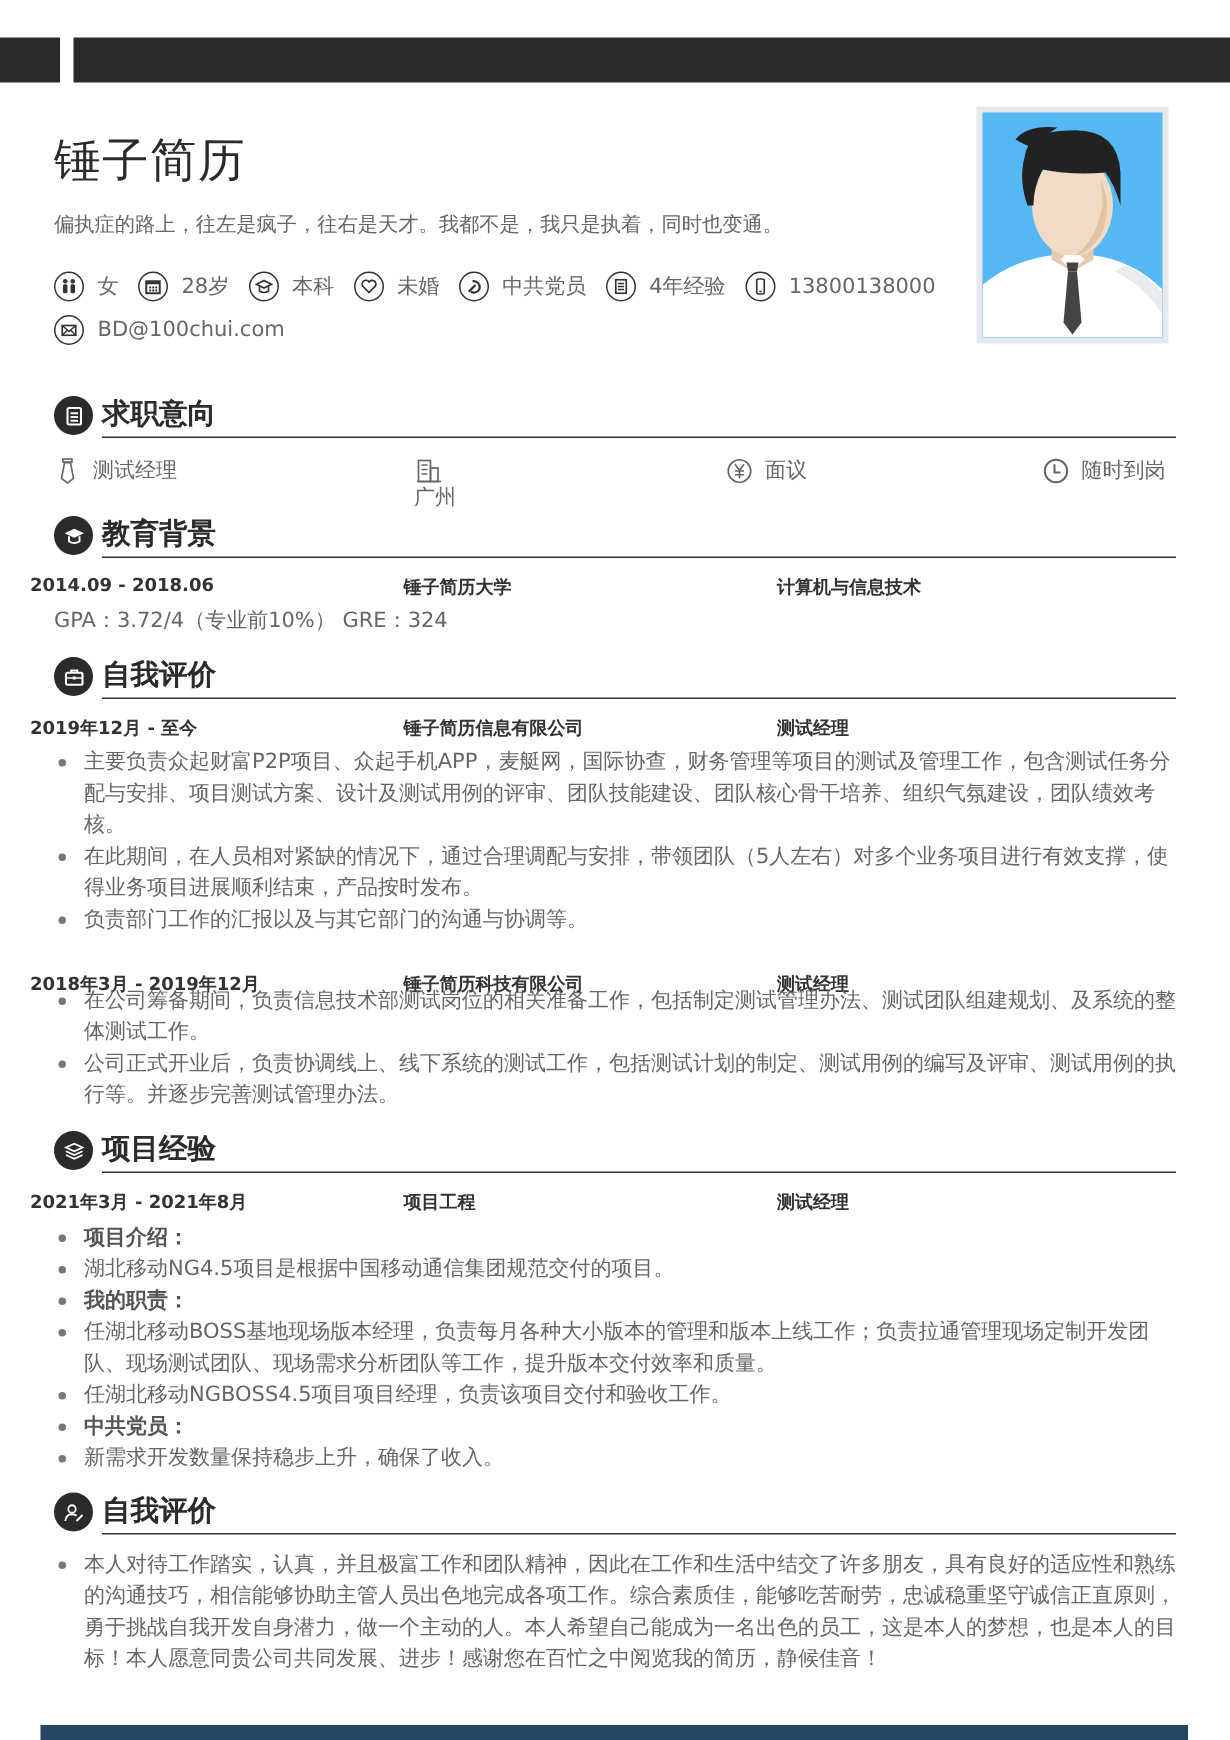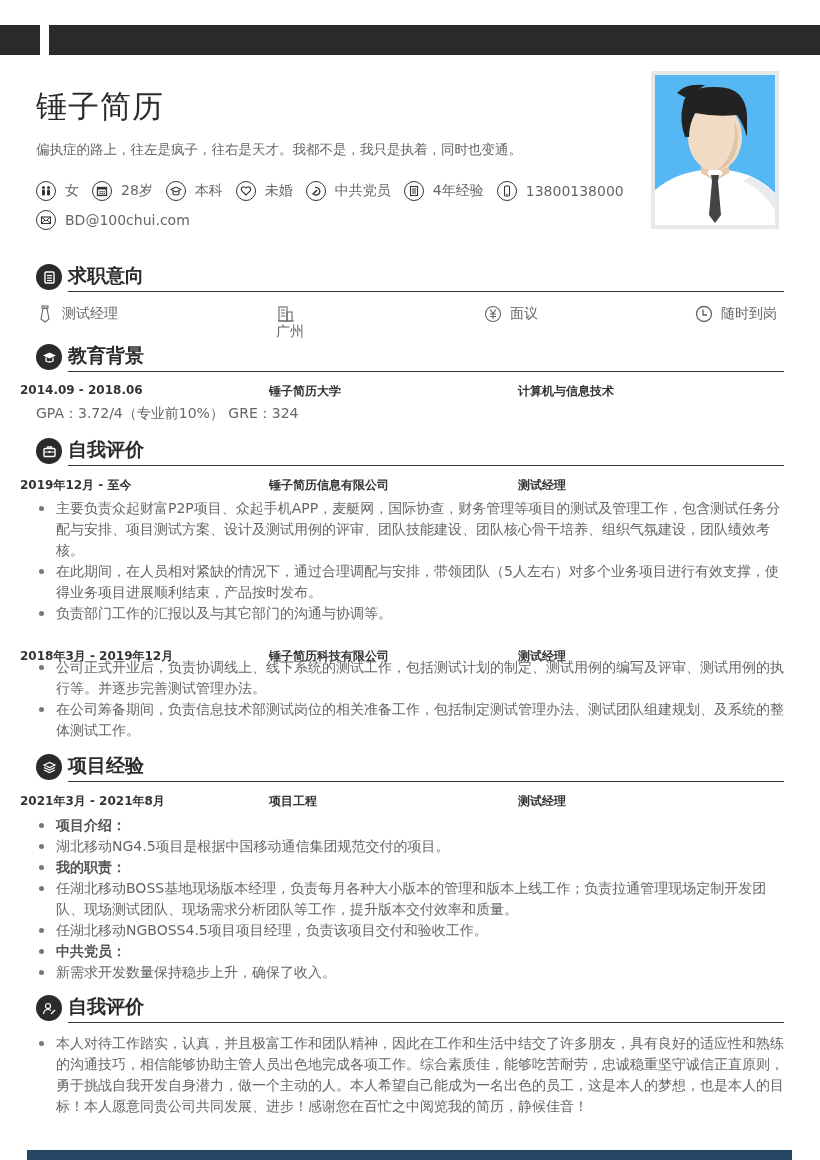--- a/index.html
+++ b/index.html
@@ -247,22 +247,22 @@
   <li>在此期间，在人员相对紧缺的情况下，通过合理调配与安排，带领团队（5人左右）对多个业务项目进行有效支撑，使得业务项目进展顺利结束，产品按时发布。</li>
   <li>负责部门工作的汇报以及与其它部门的沟通与协调等。</li>
 </ul>
 
 <div class="entry-head" style="top:636px;margin-top:12px;">
   <span class="c1">2018年3月 - 2019年12月</span>
   <span class="c2">锤子简历科技有限公司</span>
   <span class="c3">测试经理</span>
 </div>
 <ul class="bullets" style="top:657px;">
+  <li>在公司筹备期间，负责信息技术部测试岗位的相关准备工作，包括制定测试管理办法、测试团队组建规划、及系统的整体测试工作。</li>
   <li>公司正式开业后，负责协调线上、线下系统的测试工作，包括测试计划的制定、测试用例的编写及评审、测试用例的执行等。并逐步完善测试管理办法。</li>
-  <li>在公司筹备期间，负责信息技术部测试岗位的相关准备工作，包括制定测试管理办法、测试团队组建规划、及系统的整体测试工作。</li>
 </ul>
 
 <div class="section-head" style="top:752px;">
   <span class="s-ico">
       <svg viewBox="0 0 15 15">
         <path d="M2 5 L7.5 2.5 L13 5 L7.5 7.5 Z" fill="none" stroke="#fff" stroke-width="1.2"></path>
         <path d="M2 7.5 L7.5 10 L13 7.5" fill="none" stroke="#fff" stroke-width="1.2"></path>
         <path d="M2 10 L7.5 12.5 L13 10" fill="none" stroke="#fff" stroke-width="1.2"></path>
       </svg>
     </span>

